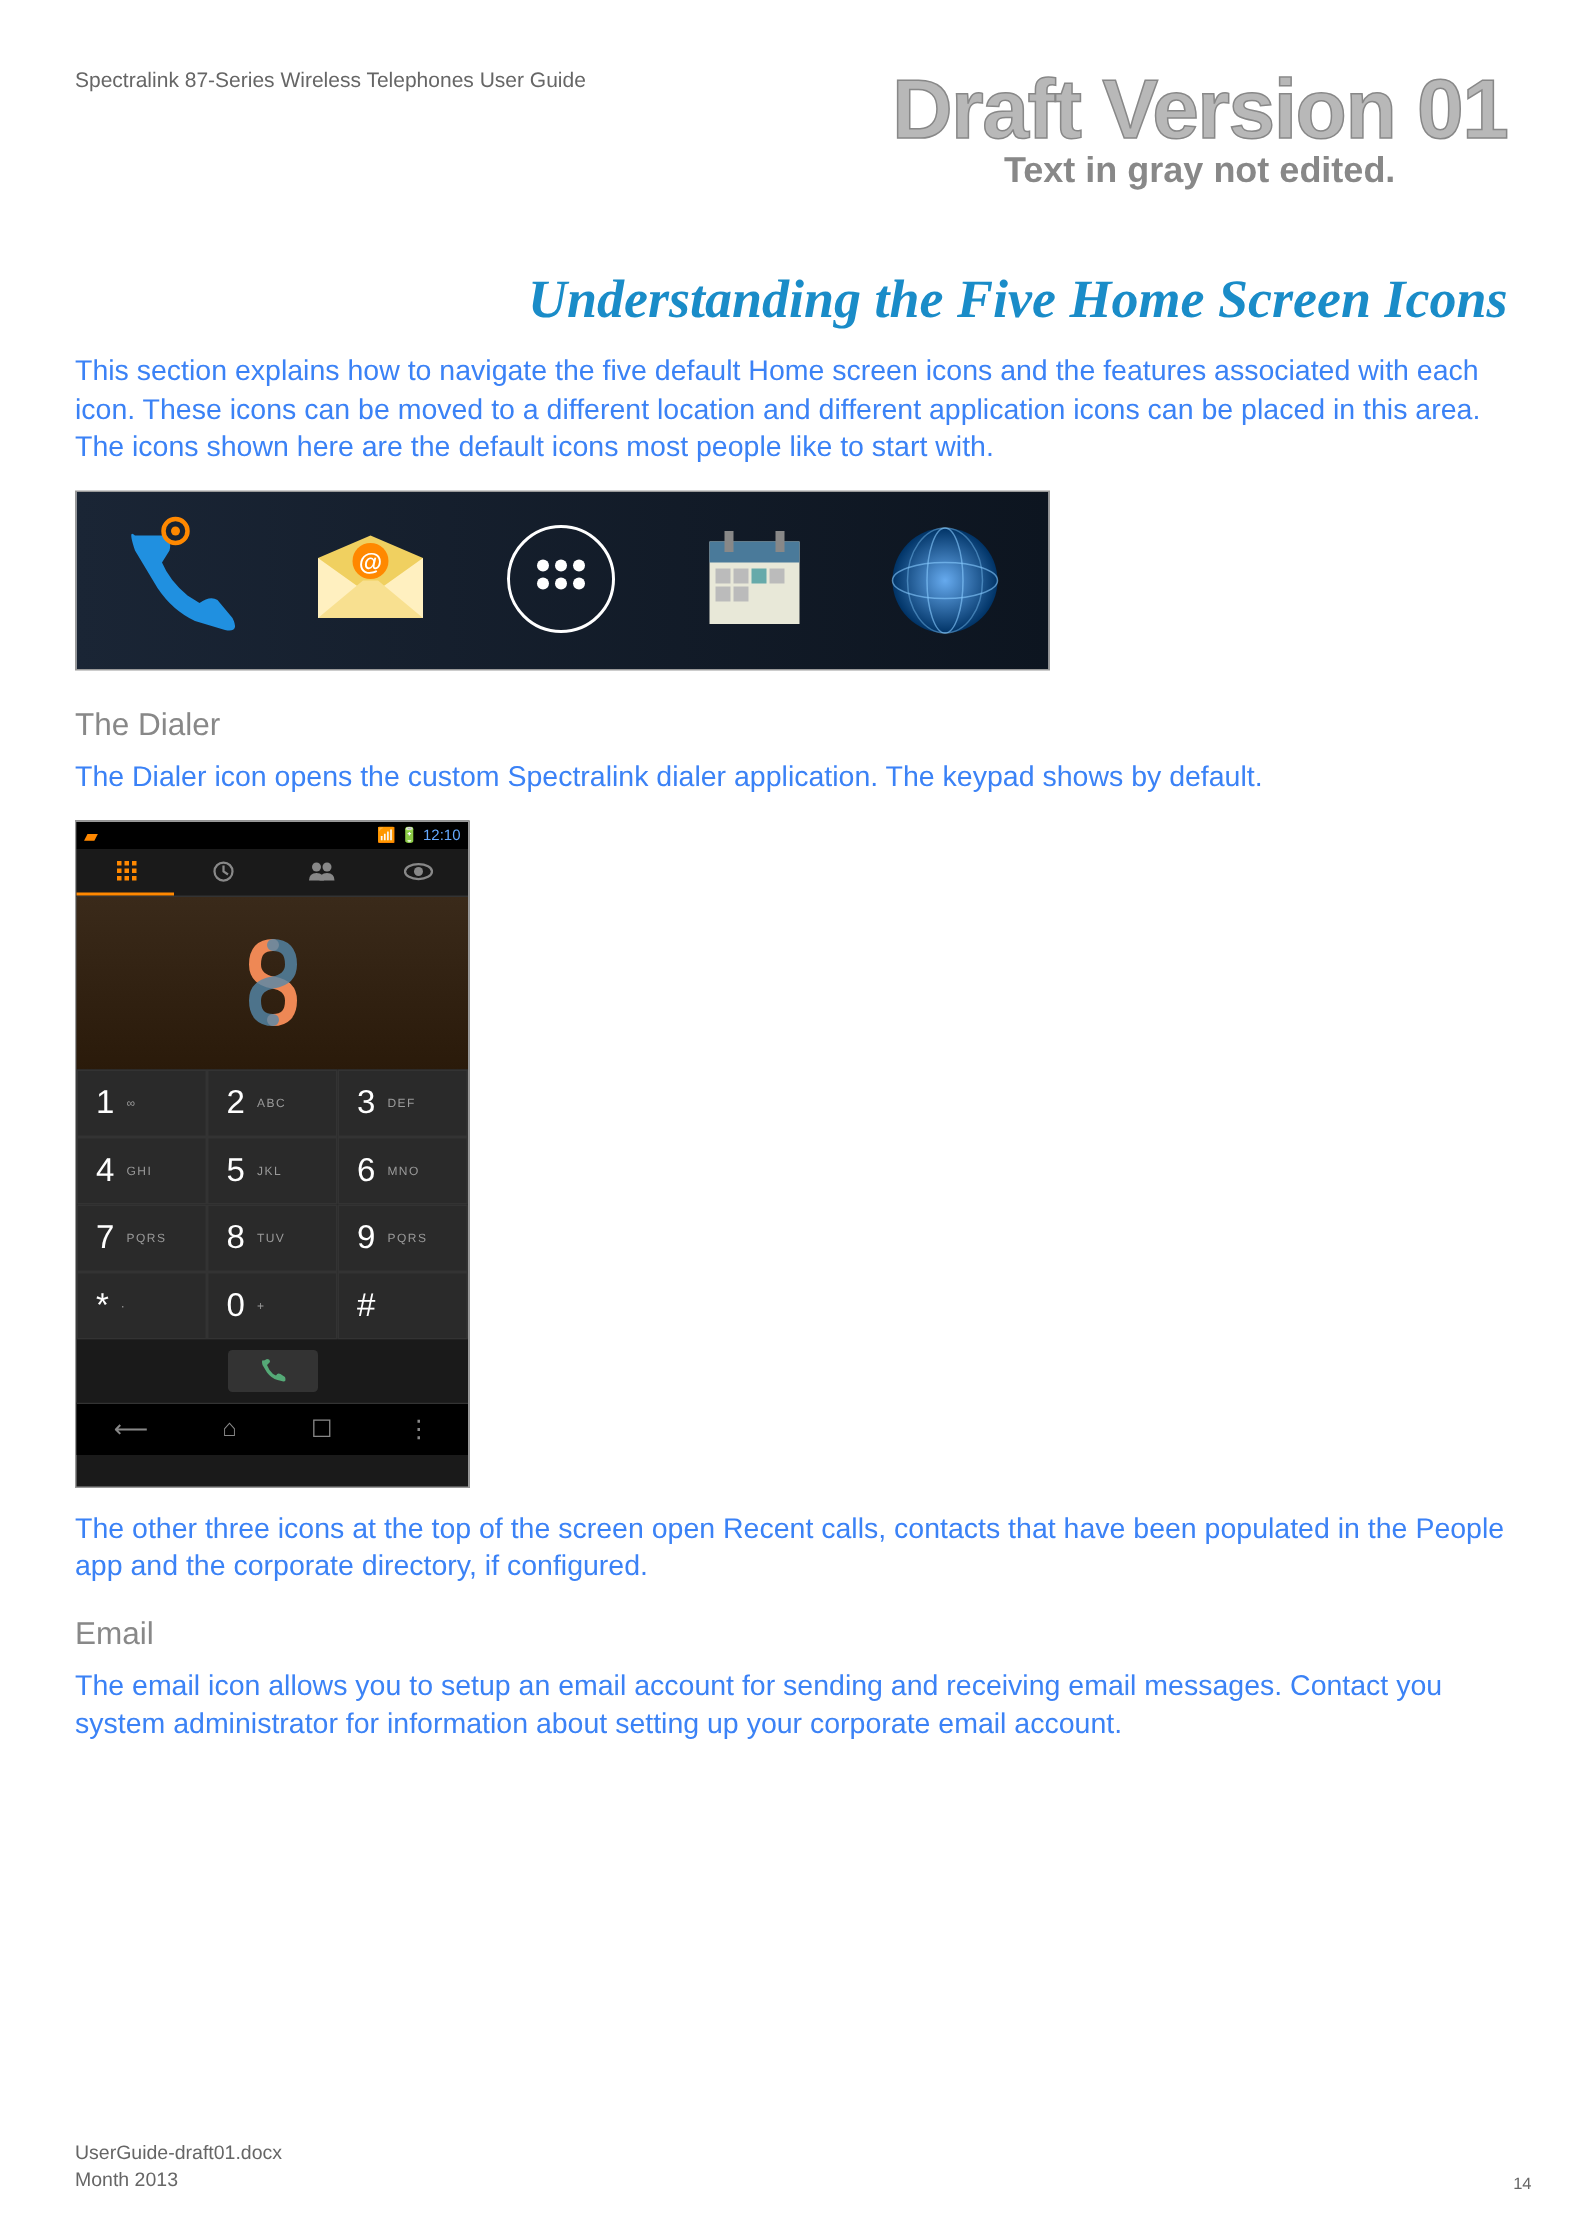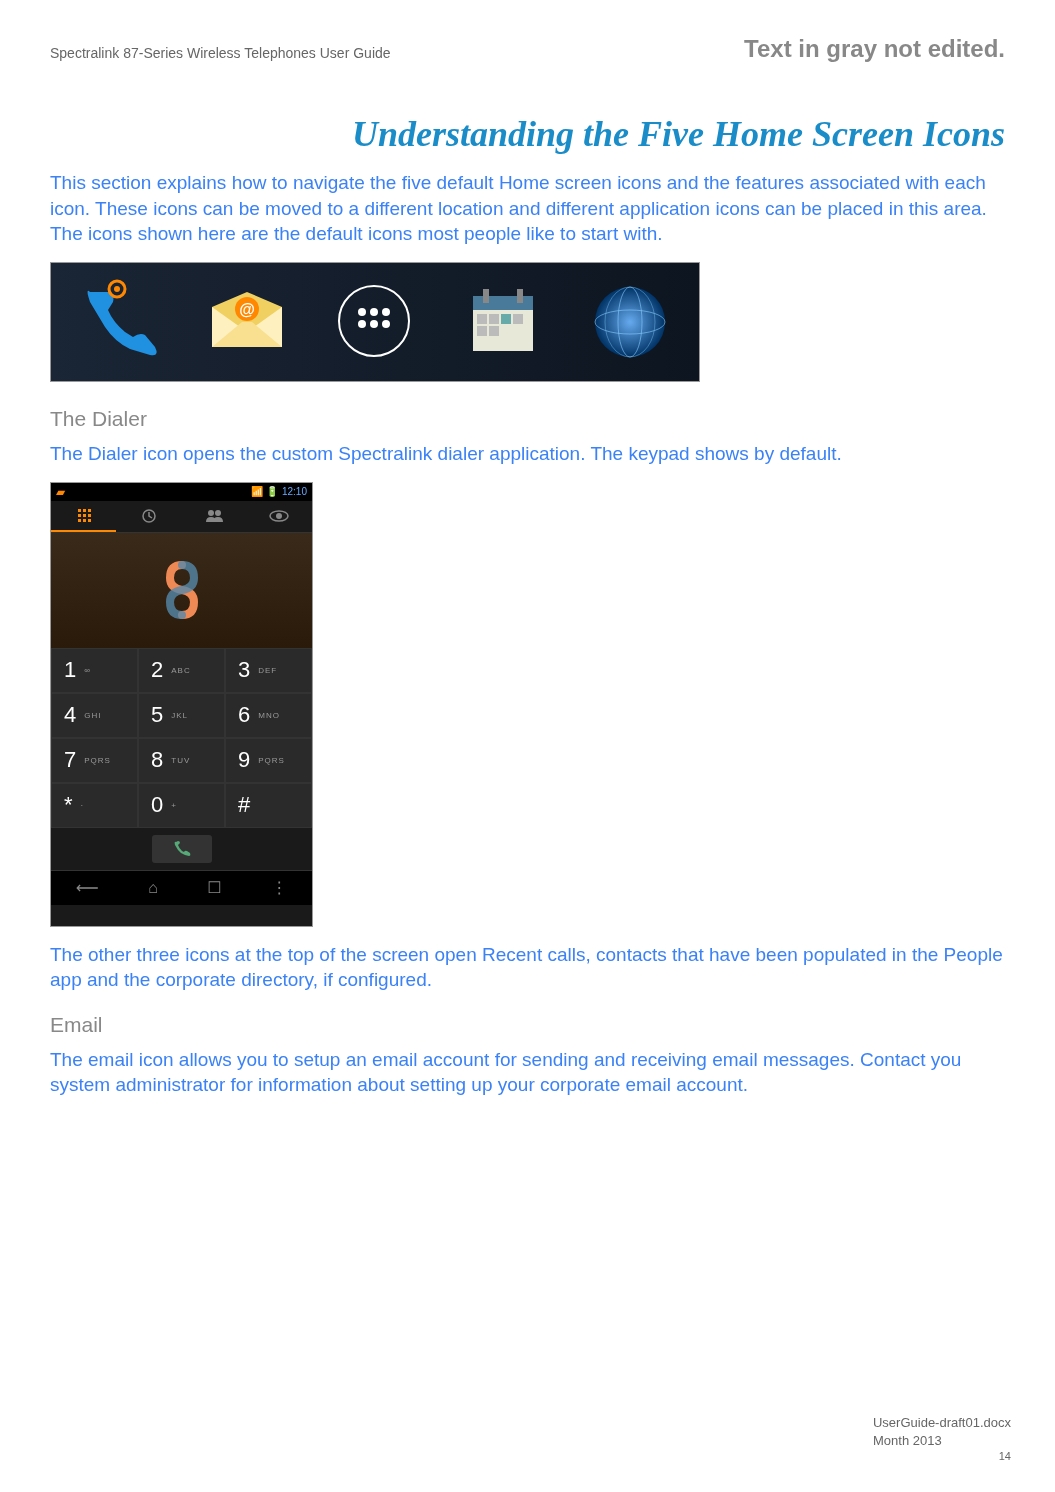--- a/index.html
+++ b/index.html
@@ -155,37 +155,37 @@
       display: flex;
       align-items: center;
       justify-content: space-around;
       border-top: 1px solid #333;
     }
     .nav-btn { color: #888; font-size: 16px; }
     .footer {
       position: absolute;
       bottom: 30px;
       left: 50px;
-      right: 44px;
+      right: 34px;
       display: flex;
       justify-content: space-between;
       align-items: flex-end;
       font-size: 13px;
       color: #666;
-      flex-direction: column;
     }
     .footer-left { line-height: 1.4; }
     .page-num { font-size: 11px; }
   </style>
 </head>
 <body>
 
 <div class="header">
   <div class="header-left">Spectralink 87-Series Wireless Telephones User Guide</div>
   <div class="draft-version">
+    <div class="draft-title">Draft Version 01</div>
     <div class="draft-subtitle">Text in gray not edited.</div>
   </div>
 </div>
 
 <h1 class="section-title">Understanding the Five Home Screen Icons</h1>
 <p class="body-text">This section explains how to navigate the five default Home screen icons and the features associated with each icon. These icons can be moved to a different location and different application icons can be placed in this area. The icons shown here are the default icons most people like to start with.</p>
 
 <div class="home-icons-bar">
   <div class="home-icon">
     <svg width="90" height="90" viewBox="0 0 90 90">

